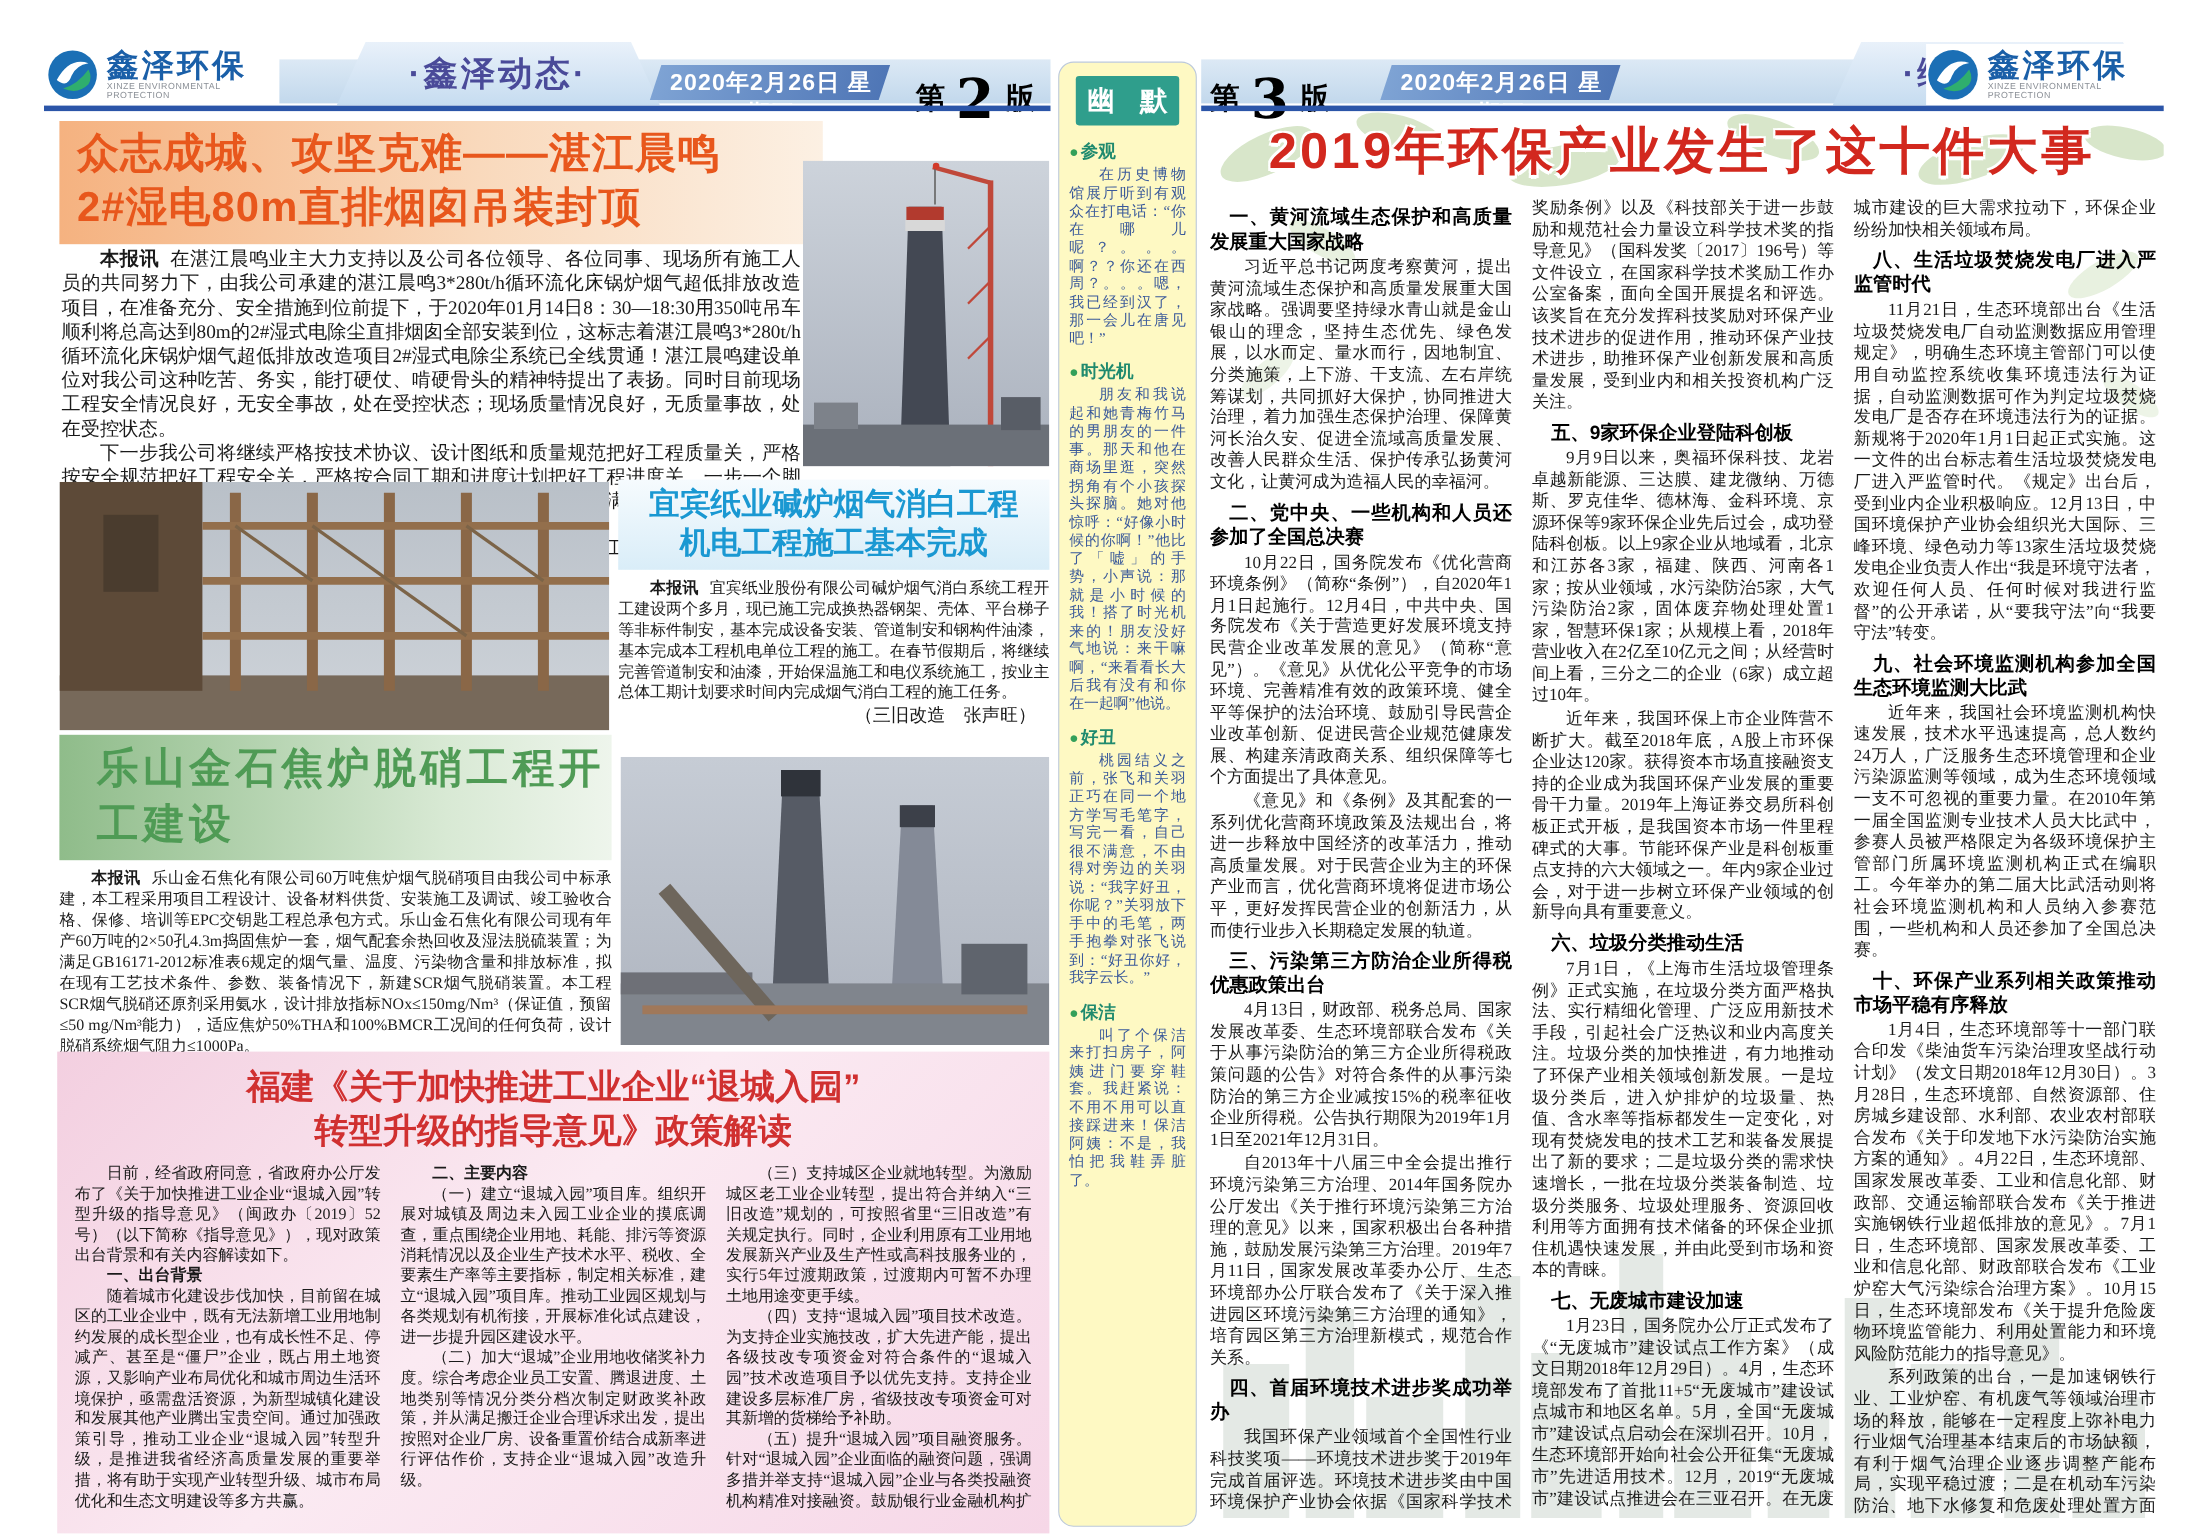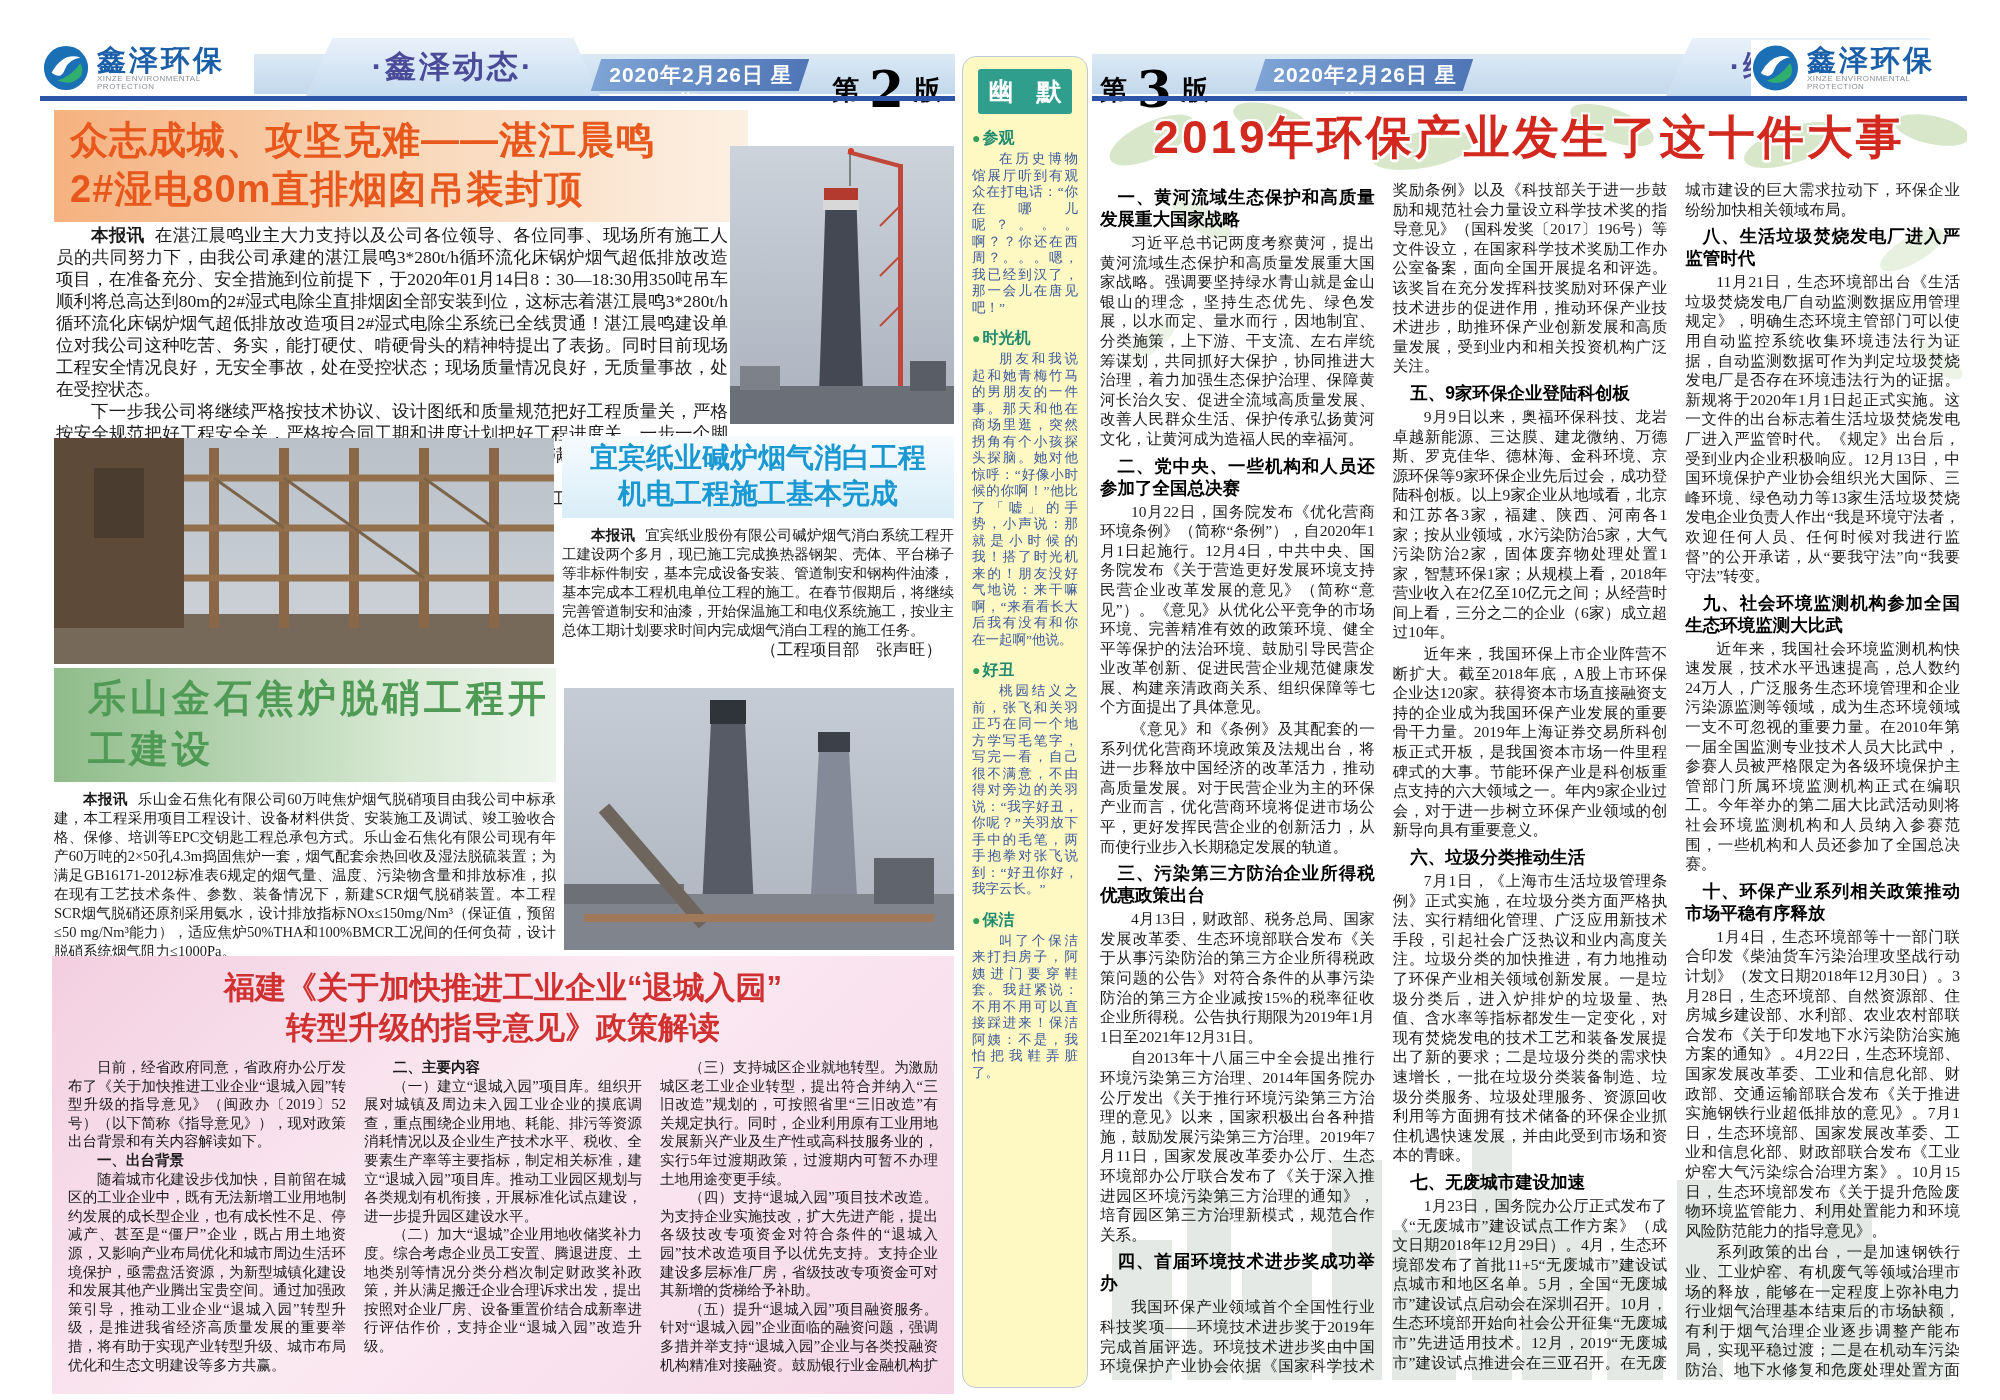--- a/index.html
+++ b/index.html
@@ -179,21 +179,21 @@
         <rect x="40" y="30" width="50" height="70" fill="#4a3c2e"></rect>
       </svg>
     </div>
     <div class="a2">
       <div class="a2-title">
         <div>宜宾纸业碱炉烟气消白工程</div>
         <div>机电工程施工基本完成</div>
       </div>
       <div class="a2-body">
         <p class="np"><b class="lead">本报讯</b><span>宜宾纸业股份有限公司碱炉烟气消白系统工程开工建设两个多月，现已施工完成换热器钢架、壳体、平台梯子等非标件制安，基本完成设备安装、管道制安和钢构件油漆，基本完成本工程机电单位工程的施工。在春节假期后，将继续完善管道制安和油漆，开始保温施工和电仪系统施工，按业主总体工期计划要求时间内完成烟气消白工程的施工任务。</span></p>
-        <p class="np byline">（工程项目部　张声旺）</p>
+        <p class="np byline">（三旧改造　张声旺）</p>
       </div>
     </div>
 
     <div class="a3">
       <div class="a3-title">乐山金石焦炉脱硝工程开工建设</div>
       <div class="a3-body">
         <p class="np"><b class="lead">本报讯</b><span>乐山金石焦化有限公司60万吨焦炉烟气脱硝项目由我公司中标承建，本工程采用项目工程设计、设备材料供货、安装施工及调试、竣工验收合格、保修、培训等EPC交钥匙工程总承包方式。乐山金石焦化有限公司现有年产60万吨的2×50孔4.3m捣固焦炉一套，烟气配套余热回收及湿法脱硫装置；为满足GB16171-2012标准表6规定的烟气量、温度、污染物含量和排放标准，拟在现有工艺技术条件、参数、装备情况下，新建SCR烟气脱硝装置。本工程SCR烟气脱硝还原剂采用氨水，设计排放指标NOx≤150mg/Nm³（保证值，预留≤50 mg/Nm³能力），适应焦炉50%THA和100%BMCR工况间的任何负荷，设计脱硝系统烟气阻力≤1000Pa。</span></p>
         <p class="np">合同签订后，我公司立即组建项目部、组织施工人员进场，采购钢架、反应器、烟道材料到场，开始制作施工。现非标件的制作已全面展开，工程质量、安全措施得到有效落实，各项施工任务在受控范围内有序进展。</p>
         <p class="np byline">（工程项目部　黄承鉴）</p>
       </div>

